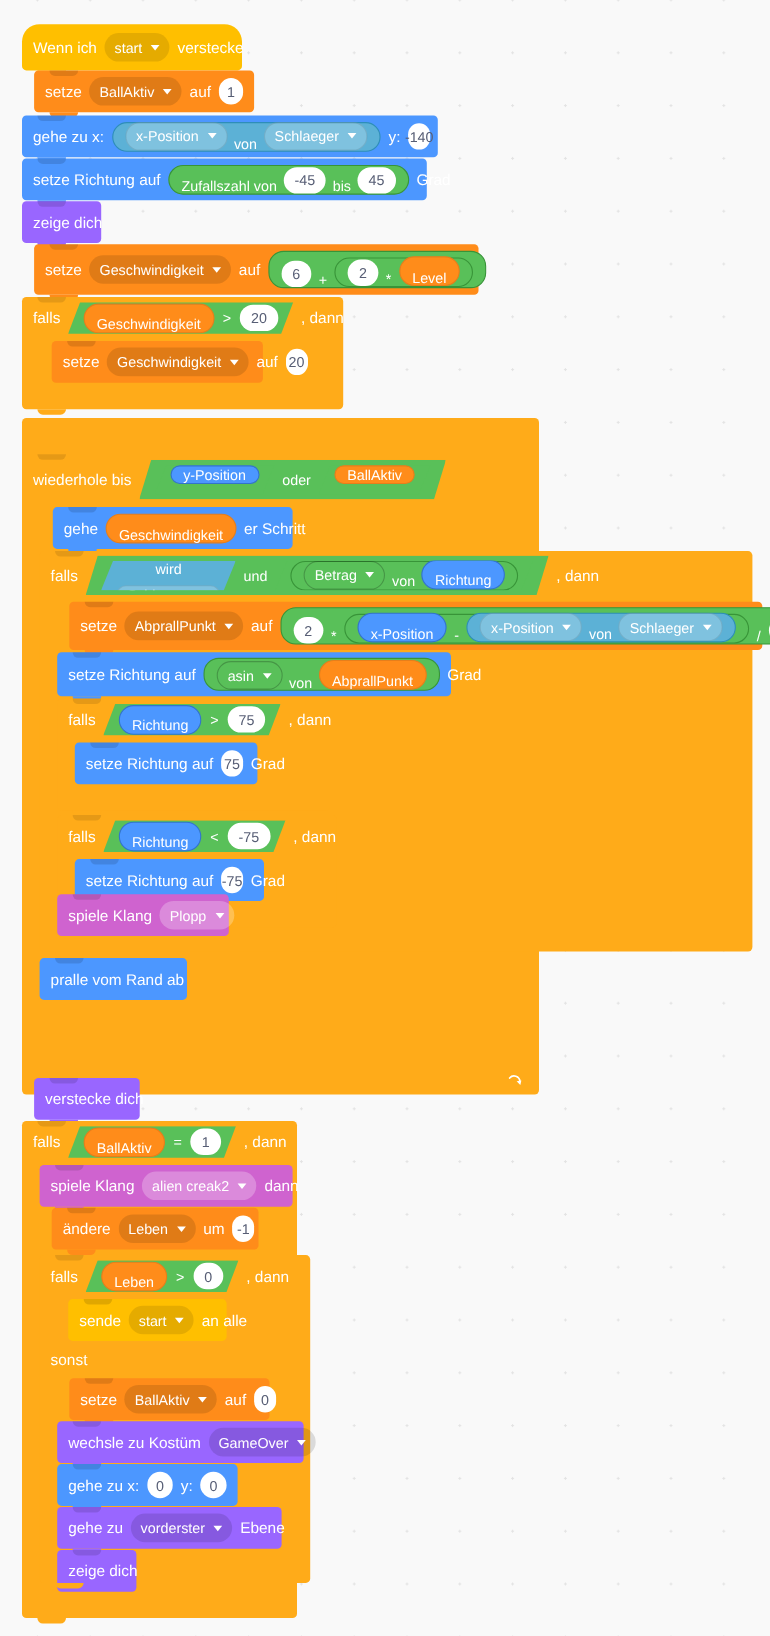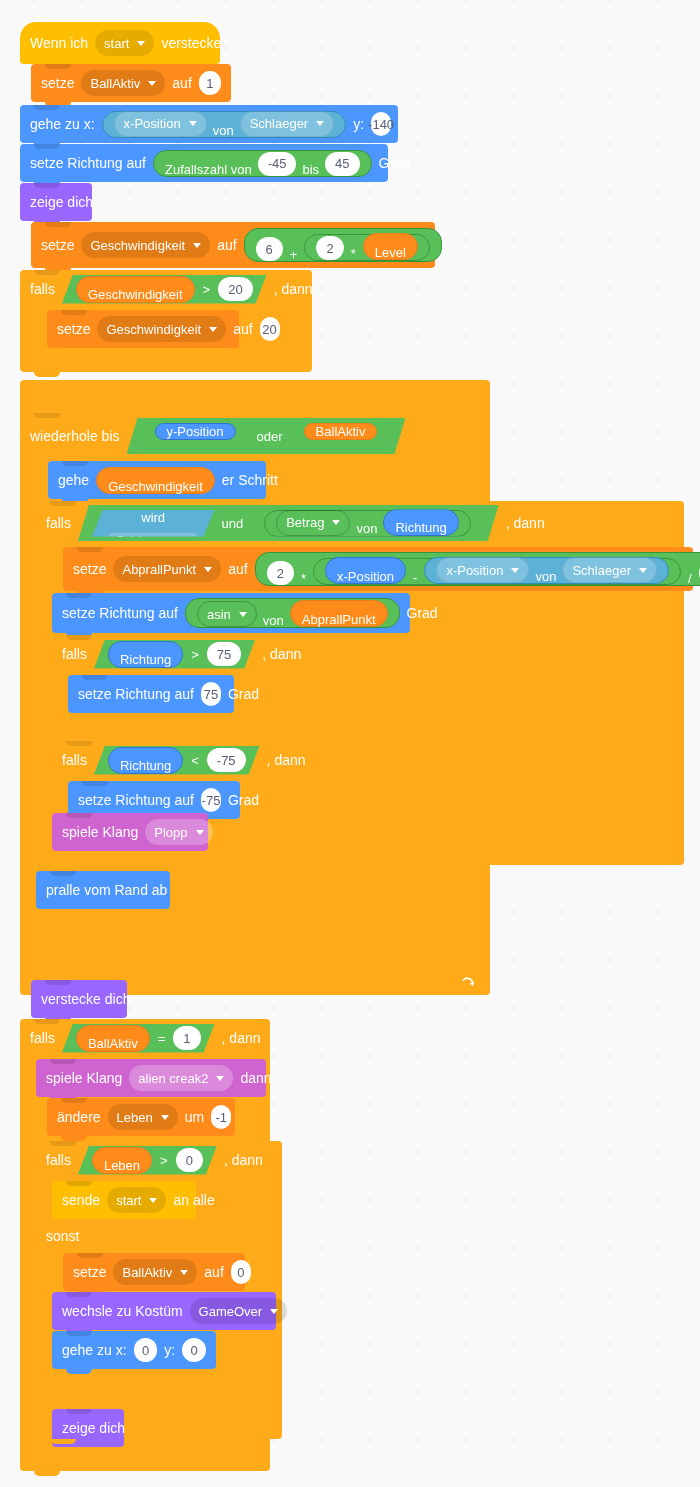--- a/index.html
+++ b/index.html
@@ -463,21 +463,21 @@
         <span>falls</span>
         <span class="bool b-op">
           <span class="rep r-var">Leben</span>
           <span class="op-sym">&gt;</span>
           <span class="num">0</span>
         </span>
         <span>, dann</span>
       </div>
       <div class="cmid" style="height:42px;">
 
-        <div class="blk c-event nobump" style="left:0; top:2px; width:144px;">
+        <div class="blk c-event nobump" style="left:10px; top:2px; width:144px;">
           <span>sende</span>
           <span class="dd d-event">
             <span>start</span>
             <i class="caret"></i>
           </span>
           <span>an alle</span>
         </div>
       </div>
       <div class="carm">
         <span>sonst</span>
@@ -502,20 +502,28 @@
           </span>
         </div>
 
         <div class="blk c-motion" style="left:0; top:80px; width:164px;">
           <span>gehe zu x:</span>
           <span class="num">0</span>
           <span>y:</span>
           <span class="num">0</span>
         </div>
 
+        <div class="blk c-looks" style="left:0; top:119px; width:204px;">
+          <span>gehe zu</span>
+          <span class="dd d-looks">
+            <span>vorderster</span>
+            <i class="caret"></i>
+          </span>
+          <span>Ebene</span>
+        </div>
 
         <div class="blk c-looks nobump" style="left:0; top:158px; width:72px;">
           <span>zeige dich</span>
         </div>
       </div>
       <div class="cfoot" style="height:24px;"></div>
     </div>
   </div>
   <div class="cfoot" style="height:26px;"></div>
 </div>

